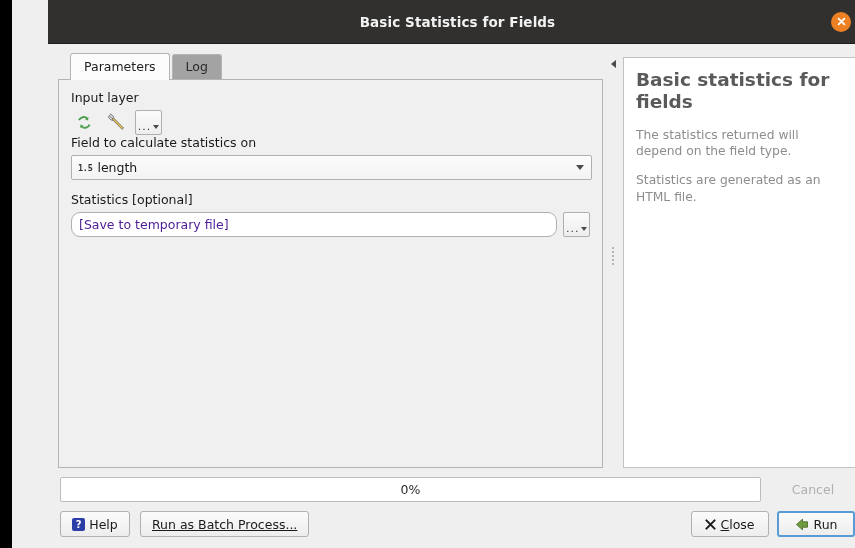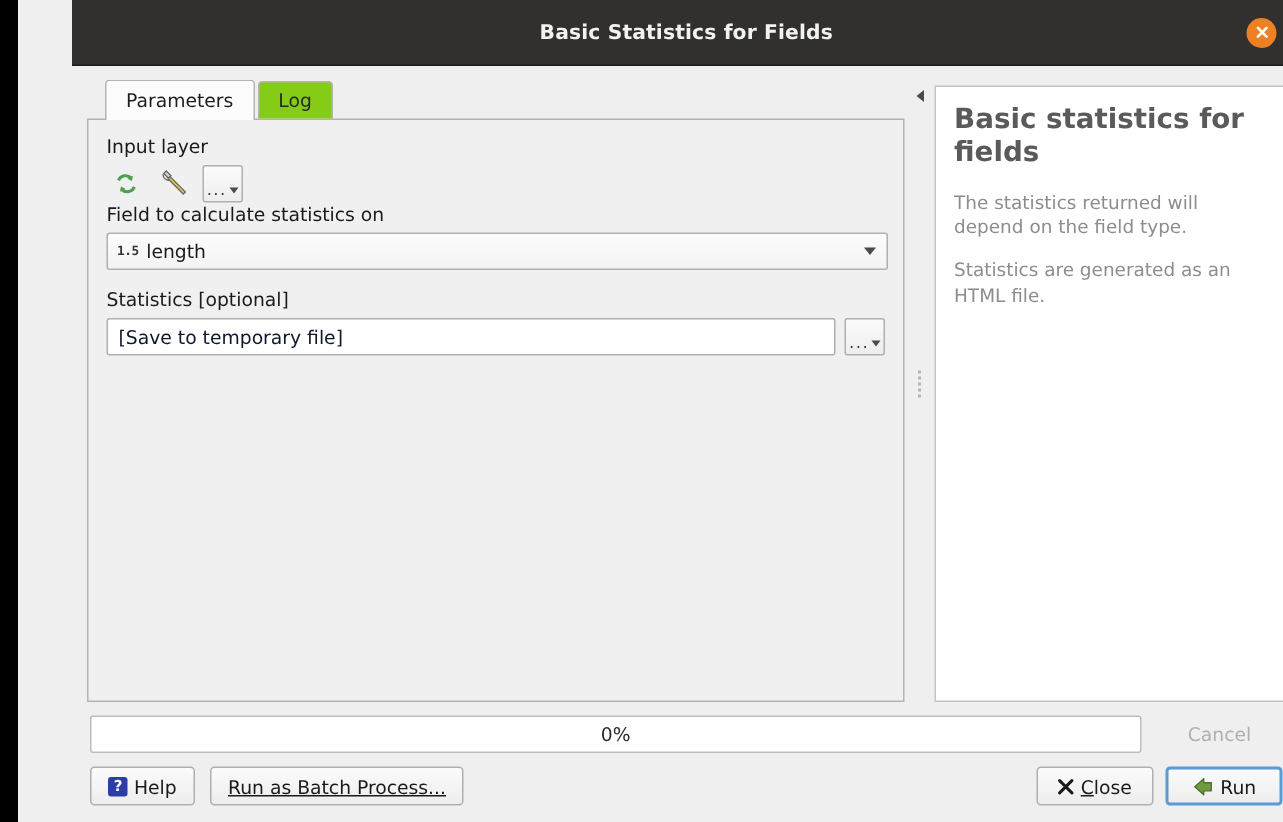--- a/index.html
+++ b/index.html
@@ -90,21 +90,21 @@
   }
   .tab.active {
     background: #fcfcfc;
     height: 27px;
     line-height: 26px;
     margin-bottom: -1px;
     position: relative;
     z-index: 3;
   }
   .tab.inactive {
-    background: #84cc16;
+    background: #a3a3a3;
     color: #2a2a2a;
     margin-left: 2px;
     margin-bottom: 0px;
   }
 
   
   #params-panel {
     flex: 1;
     border: 1px solid #b4b4b4;
     background: #f0f0f0;
@@ -215,26 +215,26 @@
     font-size: 12.5px;
     color: #b6b6b6;
     font-family: "DejaVu Sans", sans-serif;
   }
 
   .lineedit {
     height: 25px;
     width: 494px;
     background: #ffffff;
     border: 1px solid #b0b0b0;
-    border-radius: 2px;
+    border-radius: 9px;
     display: flex;
     align-items: center;
     padding: 0 7px;
     font-size: 12.5px;
-    color: #0f172a;
+    color: #4c1d95;
     font-family: "DejaVu Sans", sans-serif;
   }
 
   
   #splitter {
     width: 20px;
     display: flex;
     flex-direction: column;
     align-items: center;
     padding-top: 5px;

